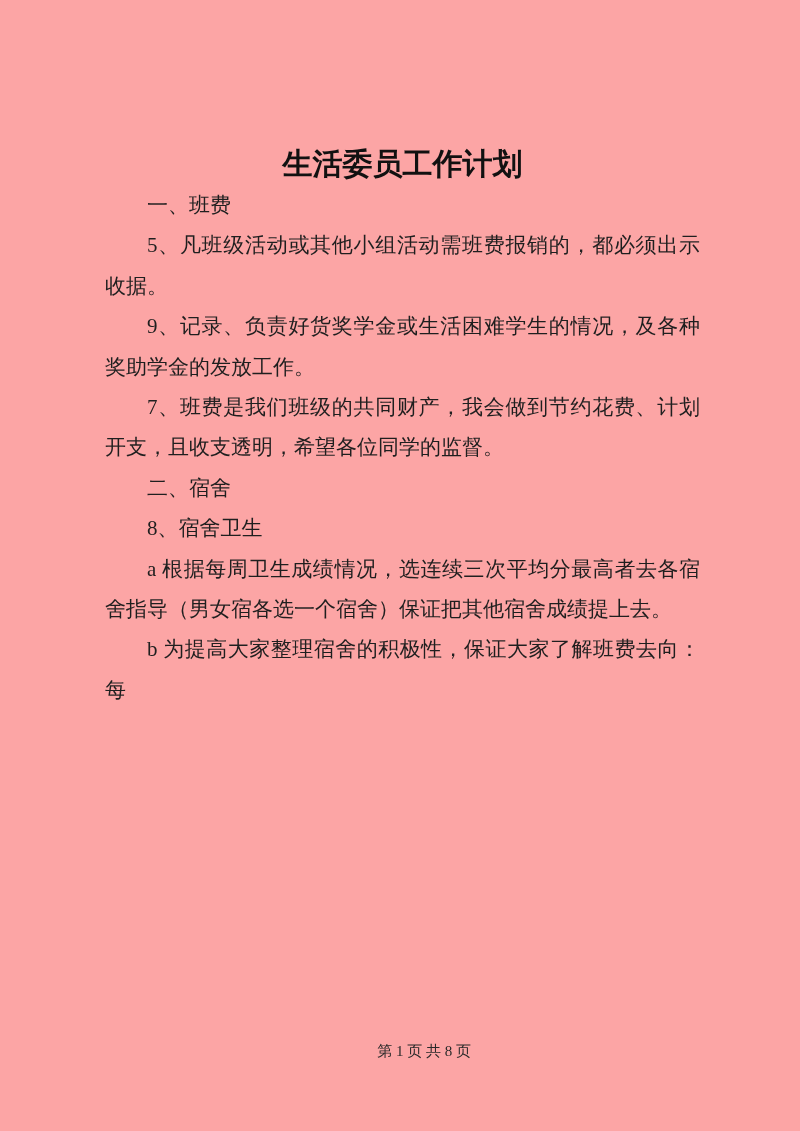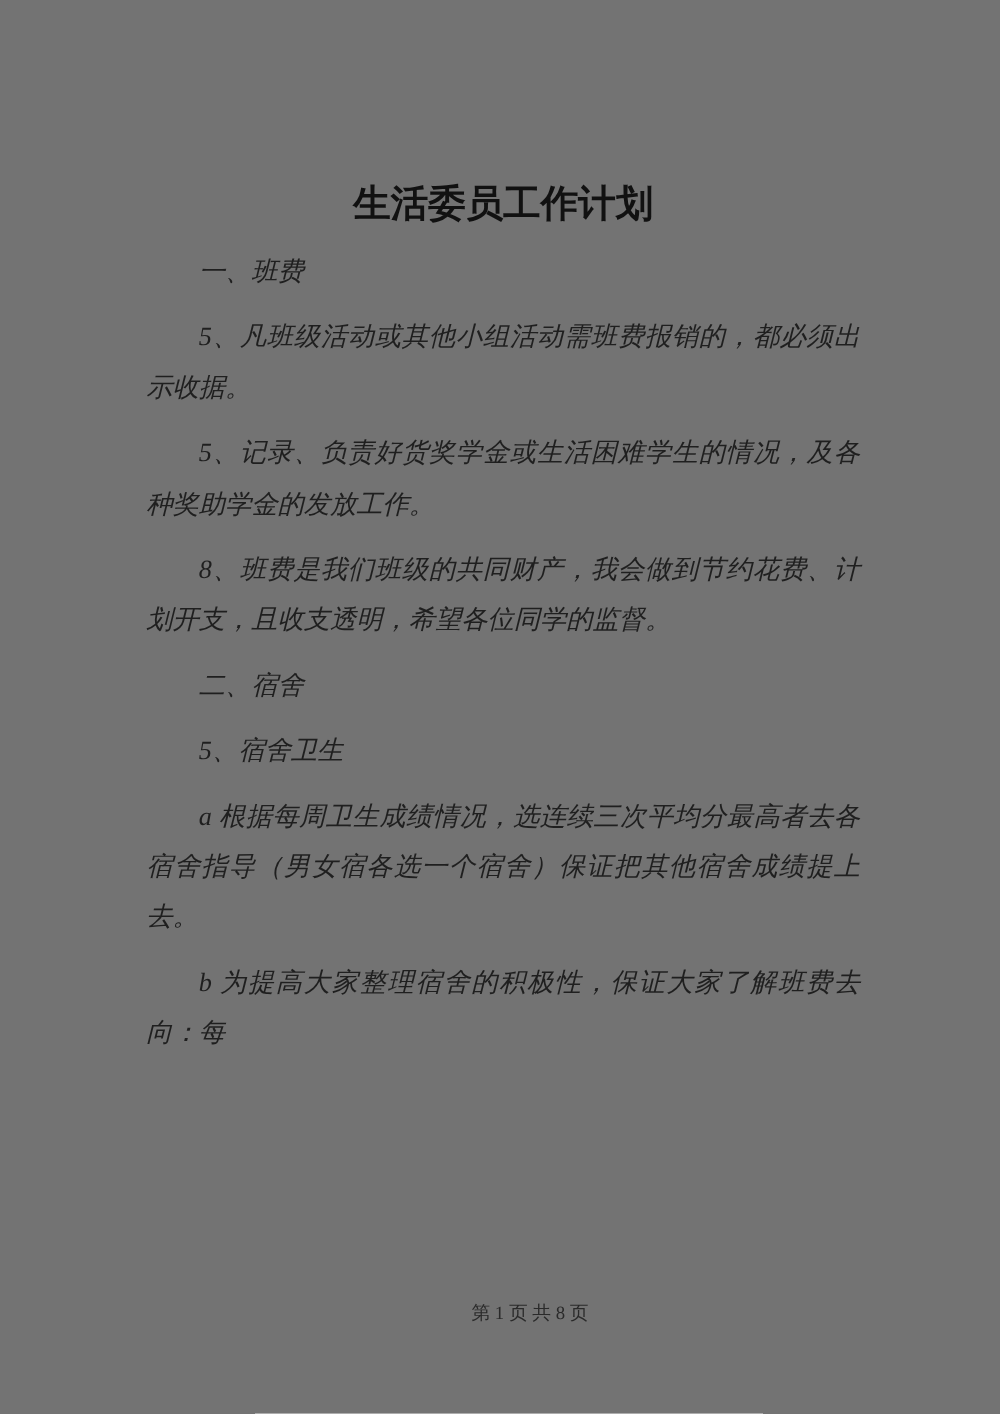--- a/index.html
+++ b/index.html
@@ -4,21 +4,21 @@
 <style>
   html, body {
     margin: 0;
     padding: 0;
     background: #ffffff;
   }
   .page {
     position: relative;
     width: 800px;
     height: 1131px;
-    background: #737373;
+    background: #fca5a5;
     overflow: hidden;
     font-family: "Liberation Serif", "DejaVu Serif", serif;
     color: #1f1f1f;
   }
   .content {
     position: absolute;
     left: 105px;
     top: 143px;
     width: 595px;
   }
@@ -29,28 +29,27 @@
     font-weight: 700;
     text-align: center;
     color: #111111;
     letter-spacing: 0;
   }
   .body-text {
     margin: 0;
     padding: 0;
   }
   .para {
-    margin: 12px;
+    margin: 0;
     font-size: 21px;
     line-height: 40.4px;
     text-indent: 2em;
     text-align: justify;
     text-justify: inter-ideograph;
     color: #1f1f1f;
-    font-style: italic;
   }
   .footer {
     position: absolute;
     top: 1041px;
     left: 44px;
     width: 760px;
     text-align: center;
     font-size: 15px;
     line-height: 20px;
     color: #2a2a2a;
@@ -58,22 +57,22 @@
 </style>
 </head>
 <body>
 
 <div class="page">
   <div class="content">
     <h1 class="doc-title">生活委员工作计划</h1>
     <div class="body-text">
       <p class="para">一、班费</p>
       <p class="para">5、凡班级活动或其他小组活动需班费报销的，都必须出示收据。</p>
-      <p class="para">5、记录、负责好货奖学金或生活困难学生的情况，及各种奖助学金的发放工作。</p>
-      <p class="para">8、班费是我们班级的共同财产，我会做到节约花费、计划开支，且收支透明，希望各位同学的监督。</p>
+      <p class="para">9、记录、负责好货奖学金或生活困难学生的情况，及各种奖助学金的发放工作。</p>
+      <p class="para">7、班费是我们班级的共同财产，我会做到节约花费、计划开支，且收支透明，希望各位同学的监督。</p>
       <p class="para">二、宿舍</p>
-      <p class="para">5、宿舍卫生</p>
+      <p class="para">8、宿舍卫生</p>
       <p class="para">a 根据每周卫生成绩情况，选连续三次平均分最高者去各宿舍指导（男女宿各选一个宿舍）保证把其他宿舍成绩提上去。</p>
       <p class="para">b 为提高大家整理宿舍的积极性，保证大家了解班费去向：每</p>
     </div>
   </div>
   <div class="footer">第 1 页 共 8 页</div>
 </div>
 
 </body></html>

